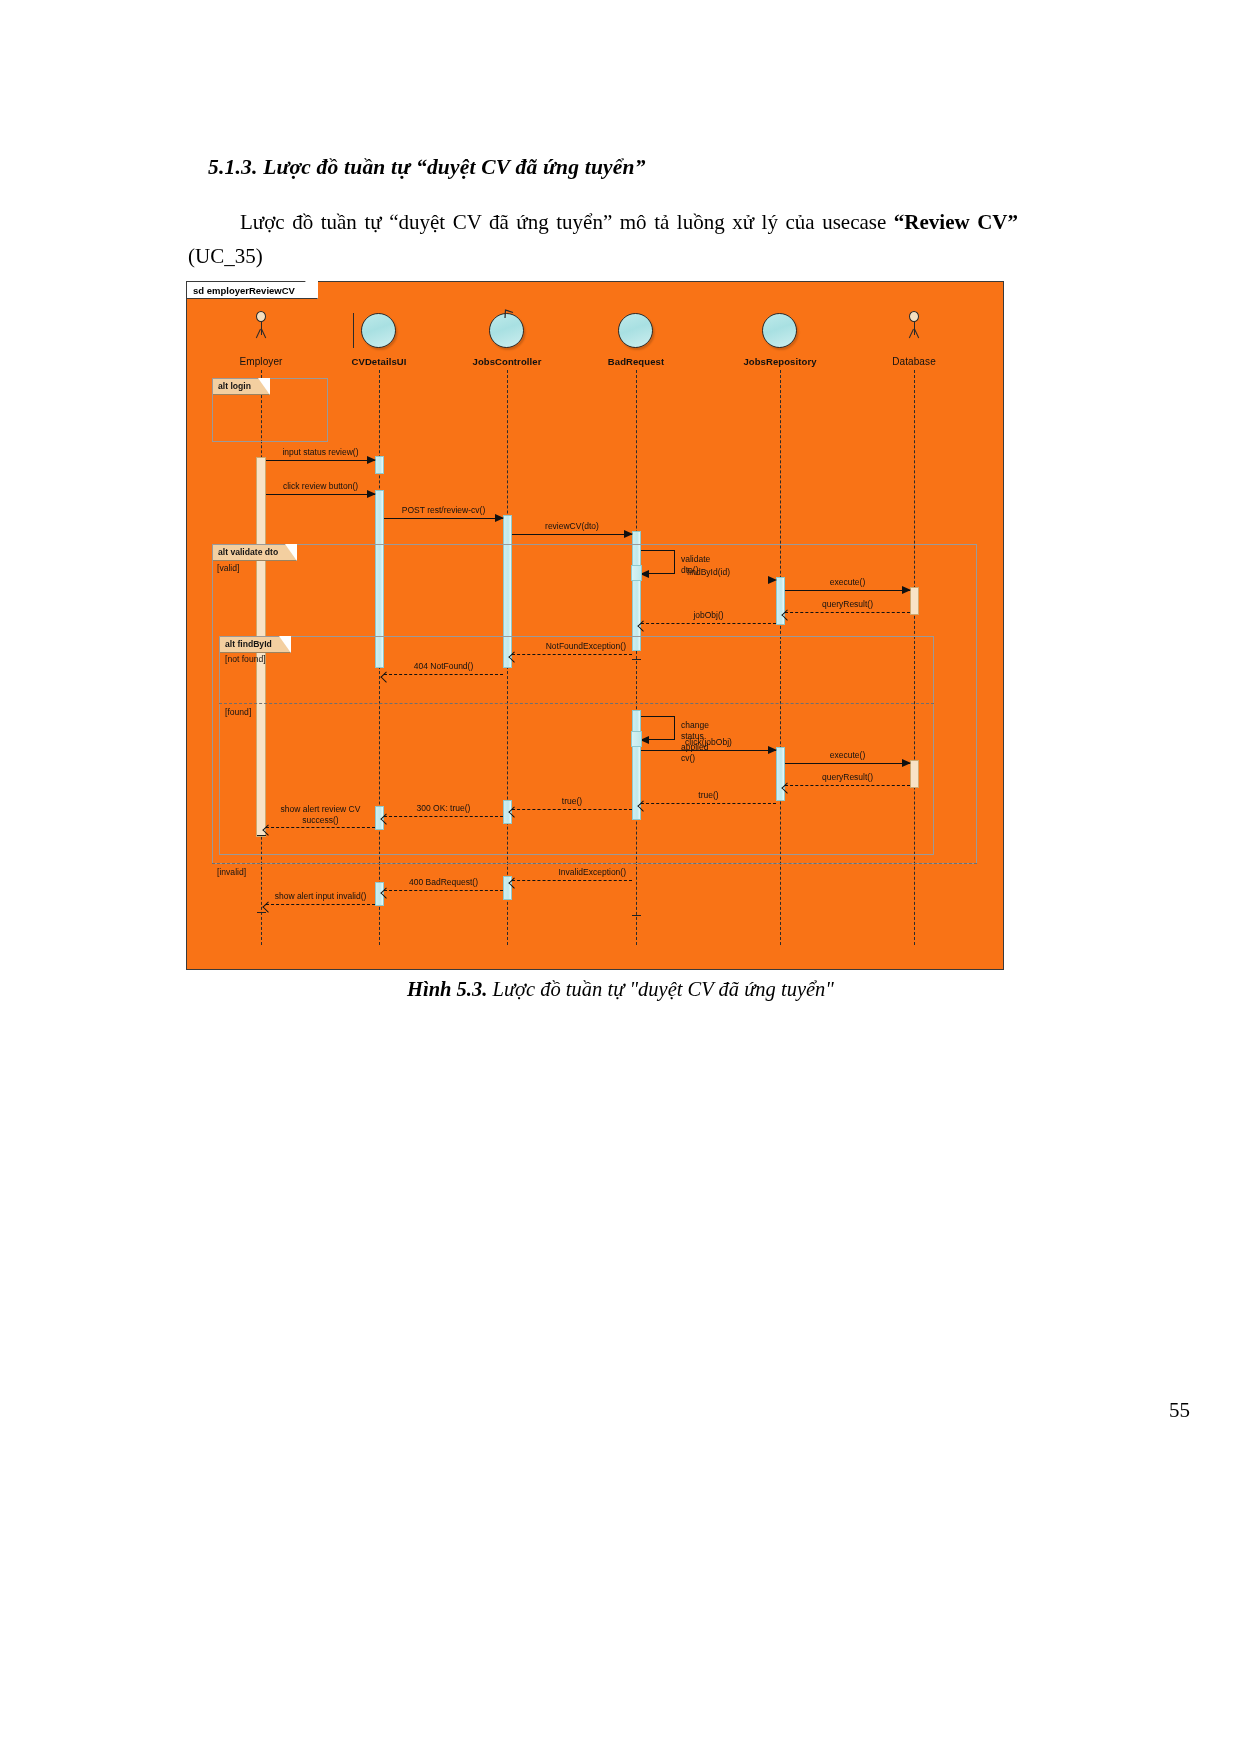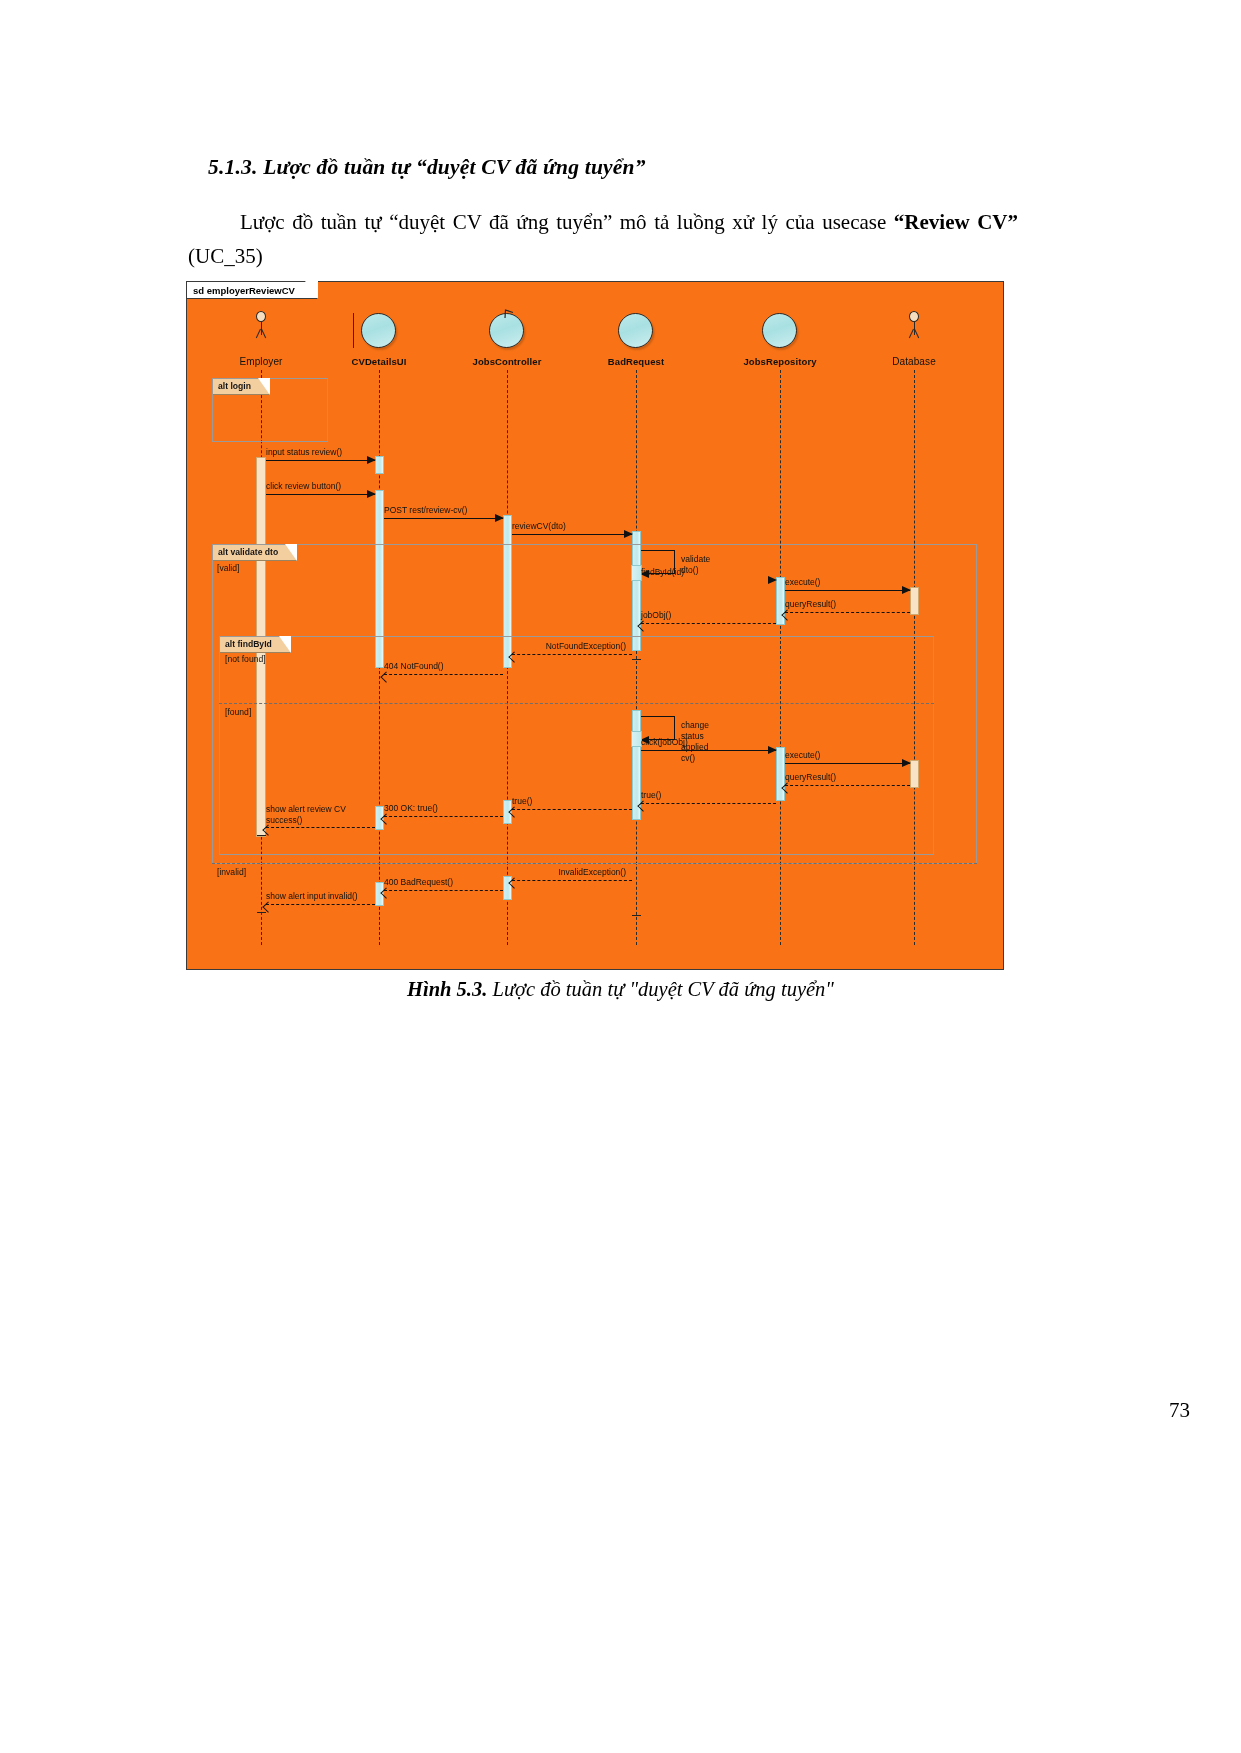--- a/index.html
+++ b/index.html
@@ -306,20 +306,21 @@
     border-bottom: 1px solid #111;
     transform: rotate(45deg) translate(-1px,0);
     transform-origin: left center;
     width: 7px; height: 7px;
     top: -3.5px;
   }
   .msg .label {
     position: absolute;
     bottom: 2px;
     width: 100%;
+    text-align: center;
     font-size: 8.5px;
     color: #111;
     white-space: nowrap;
     line-height: 11px;
   }
   .msg .label.two { bottom: 1px; white-space: pre-line; }
   .msg .label.lbl-right { text-align: right; padding-right: 6px; box-sizing: border-box; }
 
   
   .self {
@@ -618,15 +619,15 @@
     <div class="tick-end" style="left:74px; top:553px;"></div>
     <div class="tick-end" style="left:74px; top:630px;"></div>
     <div class="tick-end" style="left:449px; top:633px;"></div>
 
   </div>
 
   <div class="figure-caption">
     <span class="capnum">Hình 5.3.</span><span> Lược đồ tuần tự "duyệt CV đã ứng tuyển"</span>
   </div>
 
-  <div class="page-number">73</div>
+  <div class="page-number">55</div>
 
 </div>
 
 </body></html>

